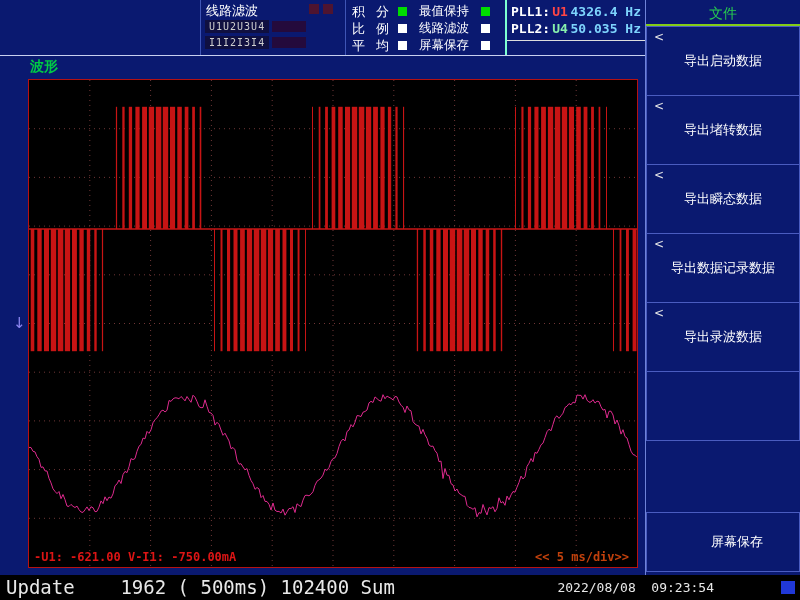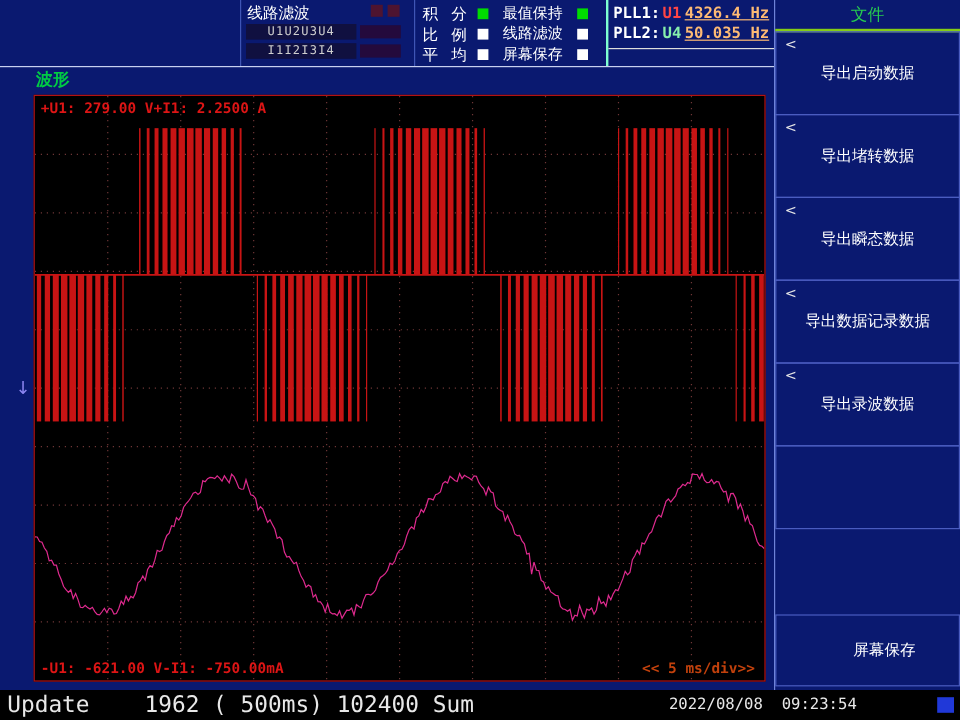--- a/index.html
+++ b/index.html
@@ -12,32 +12,32 @@
   .hcell{position:absolute;top:0;height:55px;box-sizing:border-box;}
   .c-mode{left:0;width:200px;}
   .mode-title{height:21px;line-height:21px;padding-left:5px;font-size:13px;border-bottom:1px solid #dfe4ff;}
   .usb{margin-top:6px;padding-left:4px;font-size:13px;font-weight:bold;color:#00cc44;}
   .c-peak{left:200px;width:145px;border-left:1px solid #3f55b5;}
   .peak-title{position:absolute;left:5px;top:2px;font-size:13px;}
   .psq{position:absolute;width:10px;height:10px;background:#4e1430;}
   .psq1{right:26px;top:4px;} .psq2{right:12px;top:4px;}
   .chrow{position:absolute;left:4px;display:flex;align-items:center;}
   .chrow-u{top:20px;} .chrow-i{top:36px;}
-  .chtext{font-size:10px;color:#cfcfcf;background:#101040;padding:1px 18px;letter-spacing:1px;}
+  .chtext{font-size:10px;color:#cfcfcf;background:#101040;padding:1px 4px;letter-spacing:1px;}
   .chind{display:inline-block;width:34px;height:11px;background:#240a3c;margin-left:3px;}
   .c-tog{left:345px;width:160px;border-left:1px solid #3f55b5;padding-top:3px;}
   .togrow{display:flex;align-items:center;height:17px;padding-left:6px;}
   .tchar1{width:24px;font-size:13px;} .tchar2{width:22px;font-size:13px;}
   .cb{display:inline-block;width:9px;height:9px;}
   .cb[data-state="true"]{background:#00dd00;} .cb[data-state="false"]{background:#ffffff;}
   .tlabel{font-size:12.5px;margin-left:12px;width:62px;}
   .c-pll{left:505px;width:140px;border-left:2px solid #7dffd0;padding-top:3px;}
   .pllrow{display:flex;align-items:center;height:17px;padding:0 4px 0 4px;font-size:13px;font-weight:bold;}
   .pllsrc{margin-left:2px;}
-  .pllval{margin-left:auto;font-weight:bold;color:#fdba74;text-decoration:underline;}
+  .pllval{margin-left:auto;font-weight:bold;color:#7dd3fc;}
   .pll-underline{position:absolute;left:0;right:0;top:40px;border-top:1px solid #dddddd;}
 
   
   .wave-tab{position:absolute;left:30px;top:58px;font-size:14px;font-weight:bold;color:#00cc44;}
   .trigger{position:absolute;left:13px;top:314px;font-size:15px;color:#8c85f0;}
   .scope{position:absolute;left:28px;top:79px;width:610px;height:489px;background:#000;
          border:1px solid #b51212;box-sizing:border-box;overflow:hidden;}
   #scope-svg{position:absolute;left:0;top:0;width:608px;height:487px;}
   .ro{position:absolute;font-size:12px;font-weight:bold;font-family:"DejaVu Sans Mono","Liberation Mono",monospace;}
   .ro-top{left:5px;top:3px;color:#dd1515;}
@@ -223,21 +223,20 @@
         <rect x="554.6" y="26.8" width="3.8" height="122.2" fill="#c81414"></rect>
         <rect x="562.1" y="26.8" width="2.8" height="122.2" fill="#c81414"></rect>
         <rect x="569.6" y="26.8" width="1.7" height="122.2" fill="#c81414"></rect>
         <rect x="577.0" y="26.8" width="1.0" height="122.2" fill="#c81414"></rect>
         <rect x="584.0" y="149.0" width="1.0" height="122.2" fill="#c81414"></rect>
         <rect x="590.6" y="149.0" width="1.8" height="122.2" fill="#c81414"></rect>
         <rect x="597.0" y="149.0" width="2.9" height="122.2" fill="#c81414"></rect>
         <rect x="603.6" y="149.0" width="3.9" height="122.2" fill="#c81414"></rect>
         <polyline points="0,367.4 2,367.5 4,371.3 6,371.9 8,376.7 10,379.4 12,387.4 14,386.9 16,390.9 18,391.0 20,398.3 22,402.9 24,408.8 26,411.4 28,413.6 30,411.5 32,418.7 34,414.5 36,419.7 38,426.1 40,426.4 42,424.4 44,426.3 46,427.5 48,426.1 50,429.7 52,432.0 54,432.4 56,429.8 58,426.9 60,430.5 62,426.8 64,427.7 66,431.7 68,431.3 70,427.1 72,420.9 74,423.6 76,416.8 78,420.7 80,417.0 82,418.2 84,413.9 86,405.7 88,403.9 90,400.0 92,403.5 94,394.6 96,391.4 98,392.6 100,386.8 102,378.6 104,379.6 106,378.5 108,371.3 110,366.2 112,364.4 114,358.1 116,358.8 118,351.4 120,353.4 122,349.8 124,342.7 126,339.8 128,337.7 130,334.8 132,331.1 134,330.1 136,332.0 138,330.3 140,320.5 142,321.4 144,318.9 146,317.8 148,318.0 150,318.8 152,316.5 154,318.4 156,320.9 158,316.5 160,319.5 162,322.3 164,315.2 166,317.2 168,321.5 170,326.6 172,327.7 174,327.5 176,319.8 178,326.3 180,332.4 182,333.0 184,335.4 186,345.1 188,342.3 190,344.3 192,350.0 194,355.3 196,353.2 198,357.1 200,360.9 202,368.7 204,367.5 206,369.8 208,380.0 210,384.2 212,383.7 214,387.0 216,389.8 218,388.6 220,395.4 222,400.5 224,403.7 226,409.3 228,407.5 230,408.9 232,417.6 234,415.5 236,421.4 238,421.5 240,424.3 242,430.0 244,423.0 246,430.2 248,431.5 250,431.4 252,433.0 254,429.1 256,435.2 258,431.8 260,428.5 262,428.6 264,426.7 266,432.5 268,423.8 270,425.4 272,426.6 274,420.1 276,415.5 278,415.2 280,415.8 282,414.2 284,411.7 286,405.2 288,401.2 290,399.8 292,398.1 294,395.1 296,389.3 298,390.4 300,387.5 302,381.5 304,378.5 306,377.8 308,373.5 310,366.4 312,361.3 314,359.1 316,360.9 318,351.5 320,350.0 322,344.6 324,346.9 326,342.3 328,335.6 330,335.8 332,336.6 334,332.2 336,331.5 338,330.0 340,322.9 342,321.3 344,322.5 346,316.9 348,318.6 350,320.4 352,321.2 354,314.7 356,318.8 358,316.1 360,317.3 362,318.3 364,319.9 366,316.5 368,316.9 370,322.0 372,325.2 374,327.2 376,332.5 378,326.0 380,329.9 382,330.8 384,341.6 386,344.0 388,345.4 390,346.2 392,353.9 394,349.4 396,354.8 398,358.3 400,365.0 402,366.4 404,366.1 406,370.7 408,373.2 410,381.7 412,381.1 414,398.5 416,388.5 418,395.2 420,395.4 422,403.7 424,405.0 426,411.0 428,409.0 430,413.3 432,414.6 434,416.1 436,416.4 438,425.4 440,427.4 442,427.9 444,429.3 446,427.7 448,436.8 450,432.6 452,433.3 454,424.5 456,430.2 458,434.9 460,427.6 462,428.5 464,426.7 466,431.8 468,428.3 470,417.8 472,422.9 474,421.6 476,425.3 478,416.1 480,419.8 482,414.9 484,411.5 486,412.2 488,407.2 490,402.4 492,396.1 494,399.0 496,396.8 498,386.4 500,383.2 502,378.5 504,381.8 506,372.4 508,373.3 510,369.3 512,364.8 514,363.2 516,357.5 518,351.7 520,349.2 522,350.8 524,344.3 526,337.7 528,335.8 530,338.4 532,335.8 534,333.2 536,327.5 538,326.2 540,323.6 542,324.8 544,322.1 546,322.9 548,315.0 550,315.3 552,315.4 554,319.1 556,314.7 558,320.1 560,322.2 562,322.0 564,319.7 566,323.1 568,321.2 570,321.7 572,326.8 574,330.1 576,329.4 578,338.0 580,331.3 582,331.2 584,335.0 586,344.0 588,340.0 590,345.6 592,354.1 594,349.7 596,356.5 598,358.0 600,364.7 602,371.2 604,374.5 606,375.2 608,377.3" fill="none" stroke="#de2a8e" stroke-width="1"></polyline>
       </svg>
-    <div class="ro ro-top">+U1: 279.00 V+I1: 2.2500 A</div>
     <div class="ro ro-bottom">-U1: -621.00 V-I1: -750.00mA</div>
     <div class="ro ro-tb">&lt;&lt;  5 ms/div&gt;&gt;</div>
   </div>
 
   <div class="sidebar">
     <div class="file-hdr">文件</div>
 
     <div class="sbtn">
       <span class="arrow">&lt;</span>
       <span>导出启动数据</span>

